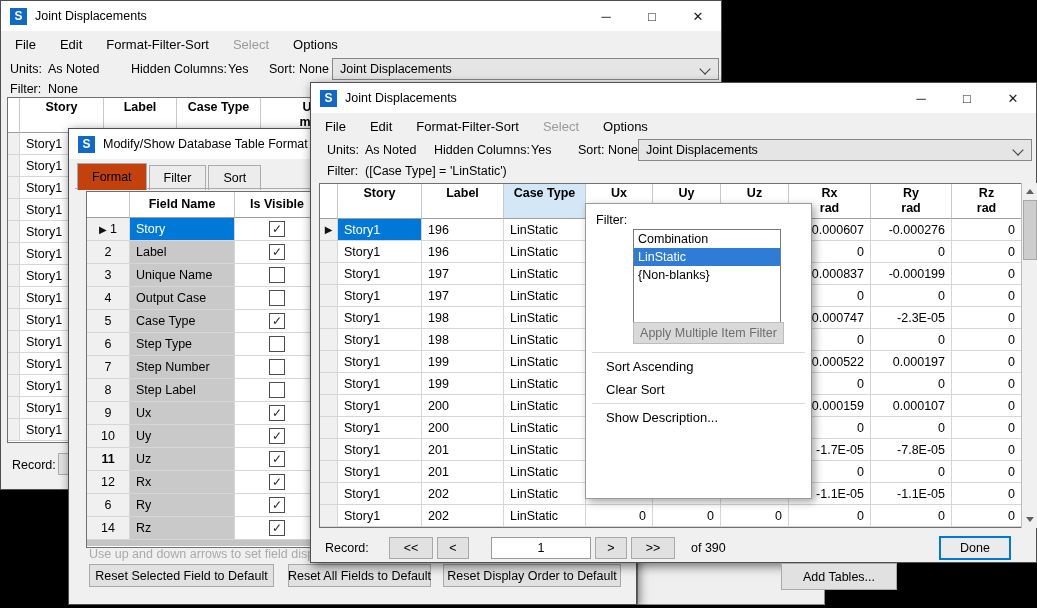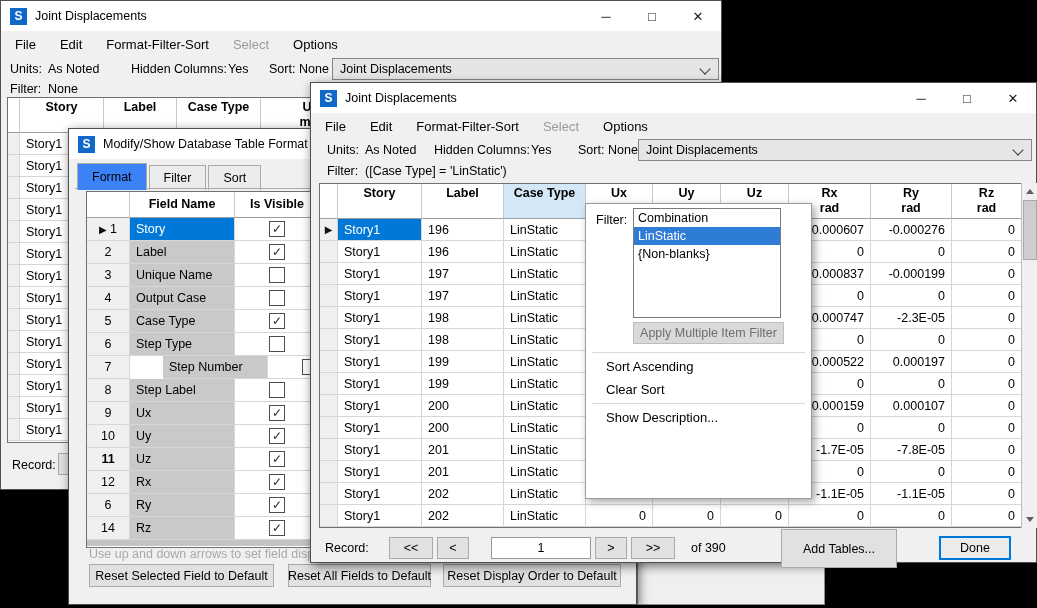--- a/index.html
+++ b/index.html
@@ -31,29 +31,29 @@
                 border-right:1px solid #c9c9c9;border-bottom:1px solid #9e9e9e;background:#fff;line-height:15px;}
   .ghead .gcell.hl{background:#d3e7f6;}
   .num{justify-content:flex-end;}
   .indcell{background:#f0f0f0;justify-content:center;padding:0;}
   .selcell{background:#0078d7 !important;color:#fff;}
   .tri{font-size:10px;color:#111;}
   .btn{position:absolute;background:#e1e1e1;border:1px solid #a9a9a9;display:flex;align-items:center;
        justify-content:center;font-size:12.5px;box-sizing:border-box;white-space:nowrap;}
   .tab{height:24px;padding:0 14px;display:flex;align-items:center;font-size:12.5px;
        border:1px solid #ababab;border-bottom:none;background:#ececec;margin-right:2px;}
-  .tab.active{background:#3b82f6;height:26px;position:relative;z-index:2;}
+  .tab.active{background:#c2410c;height:26px;position:relative;z-index:2;}
   .tabline{position:absolute;left:6px;right:6px;height:1px;background:#ababab;}
   .cb{width:14px;height:14px;border:1px solid #4d4d4d;background:#fff;display:flex;align-items:center;
       justify-content:center;font-size:12px;color:#2b2b2b;line-height:14px;}
   .dlgname{background:#c9c9c9;}
   .hint{position:absolute;color:#a9a9a9;font-size:12.5px;white-space:nowrap;}
   .popup{position:absolute;background:#fff;border:1px solid #9b9b9b;box-shadow:3px 3px 8px rgba(0,0,0,.35);
          box-sizing:border-box;z-index:50;}
-  .listbox{position:absolute;background:#fff;border:1px solid #7a7a7a;overflow:hidden;box-sizing:border-box;}
+  .listbox{position:absolute;background:#fff;border:1px solid #7a7a7a;overflow:hidden;box-sizing:border-box;margin-top:21px;}
   .lopt{height:18px;line-height:18px;padding:0 4px;font-size:12.5px;white-space:nowrap;}
   .lopt.sel{background:#2e7cd6;color:#fff;}
   .pmenu-item{height:23px;line-height:23px;padding-left:20px;font-size:13px;white-space:nowrap;}
   .psep{border-top:1px solid #d9d9d9;margin:2px 6px;}
   .sbar{position:absolute;background:#f0f0f0;border-left:1px solid #bdbdbd;box-sizing:border-box;}
   .sarrow{position:absolute;left:0;width:100%;height:17px;display:flex;align-items:center;justify-content:center;}
   .tri-up{width:0;height:0;border-left:4px solid transparent;border-right:4px solid transparent;border-bottom:5px solid #5f5f5f;}
   .tri-dn{width:0;height:0;border-left:4px solid transparent;border-right:4px solid transparent;border-top:5px solid #5f5f5f;}
   .sthumb{position:absolute;left:1px;right:1px;background:#cdcdcd;border:1px solid #a8a8a8;}
   .frag{position:absolute;background:#efefef;border:1px solid #8b8b8b;box-sizing:border-box;}
@@ -275,21 +275,21 @@
         </div>
         <div class="grow" style="height: 23px;">
           <div class="gcell indcell" style="flex: 0 0 43px; width: 43px;">6</div>
           <div class="gcell dlgname" style="flex: 0 0 105px; width: 105px;">Step Type</div>
           <div class="gcell" style="flex: 0 0 85px; width: 85px; justify-content: center;">
             <span class="cb"></span>
           </div>
         </div>
         <div class="grow" style="height: 23px;">
           <div class="gcell indcell" style="flex: 0 0 43px; width: 43px;">7</div>
-          <div class="gcell dlgname" style="flex: 0 0 105px; width: 105px; margin-left: 33px;">Step Number</div>
+          <div class="gcell dlgname" style="flex: 0 0 105px; width: 105px;">Step Number</div>
           <div class="gcell" style="flex: 0 0 85px; width: 85px; justify-content: center;">
             <span class="cb"></span>
           </div>
         </div>
         <div class="grow" style="height: 23px;">
           <div class="gcell indcell" style="flex: 0 0 43px; width: 43px;">8</div>
           <div class="gcell dlgname" style="flex: 0 0 105px; width: 105px;">Step Label</div>
           <div class="gcell" style="flex: 0 0 85px; width: 85px; justify-content: center;">
             <span class="cb"></span>
           </div>
@@ -593,21 +593,21 @@
           <div class="tri-dn"></div>
         </div>
     </div>
     <div class="lbl" style="left:14px;top:458px;">Record:</div>
     <div class="btn" style="left:78px;top:454px;width:44px;height:22px;">&lt;&lt;</div>
     <div class="btn" style="left:126px;top:454px;width:32px;height:22px;">&lt;</div>
     <div class="btn" style="left:180px;top:454px;width:100px;height:22px;background:#fff;border:1px solid #9a9a9a;">1</div>
     <div class="btn" style="left:284px;top:454px;width:32px;height:22px;">&gt;</div>
     <div class="btn" style="left:320px;top:454px;width:44px;height:22px;">&gt;&gt;</div>
     <div class="lbl" style="left:380px;top:458px;">of 390</div>
-    <div class="btn" style="left:470px;top:446px;width:116px;height:39px;">Add Tables...</div>
+    <div class="btn" style="left:470px;top:480px;width:116px;height:27px;">Add Tables...</div>
     <div class="btn" style="left:628px;top:453px;width:72px;height:24px;border:2px solid #0078d7;background:#ebebeb;">Done</div>
   </div>
 
   <div class="popup" id="filter-popup" style="left:585px;top:203px;width:227px;height:296px;">
     <div class="lbl" style="left:10px;top:9px;">Filter:</div>
     <div class="listbox" id="popup-listbox" style="left:47px;top:4px;width:148px;height:110px;">
         <div class="lopt">Combination</div>
         <div class="lopt sel">LinStatic</div>
         <div class="lopt">{Non-blanks}</div>
       </div>

